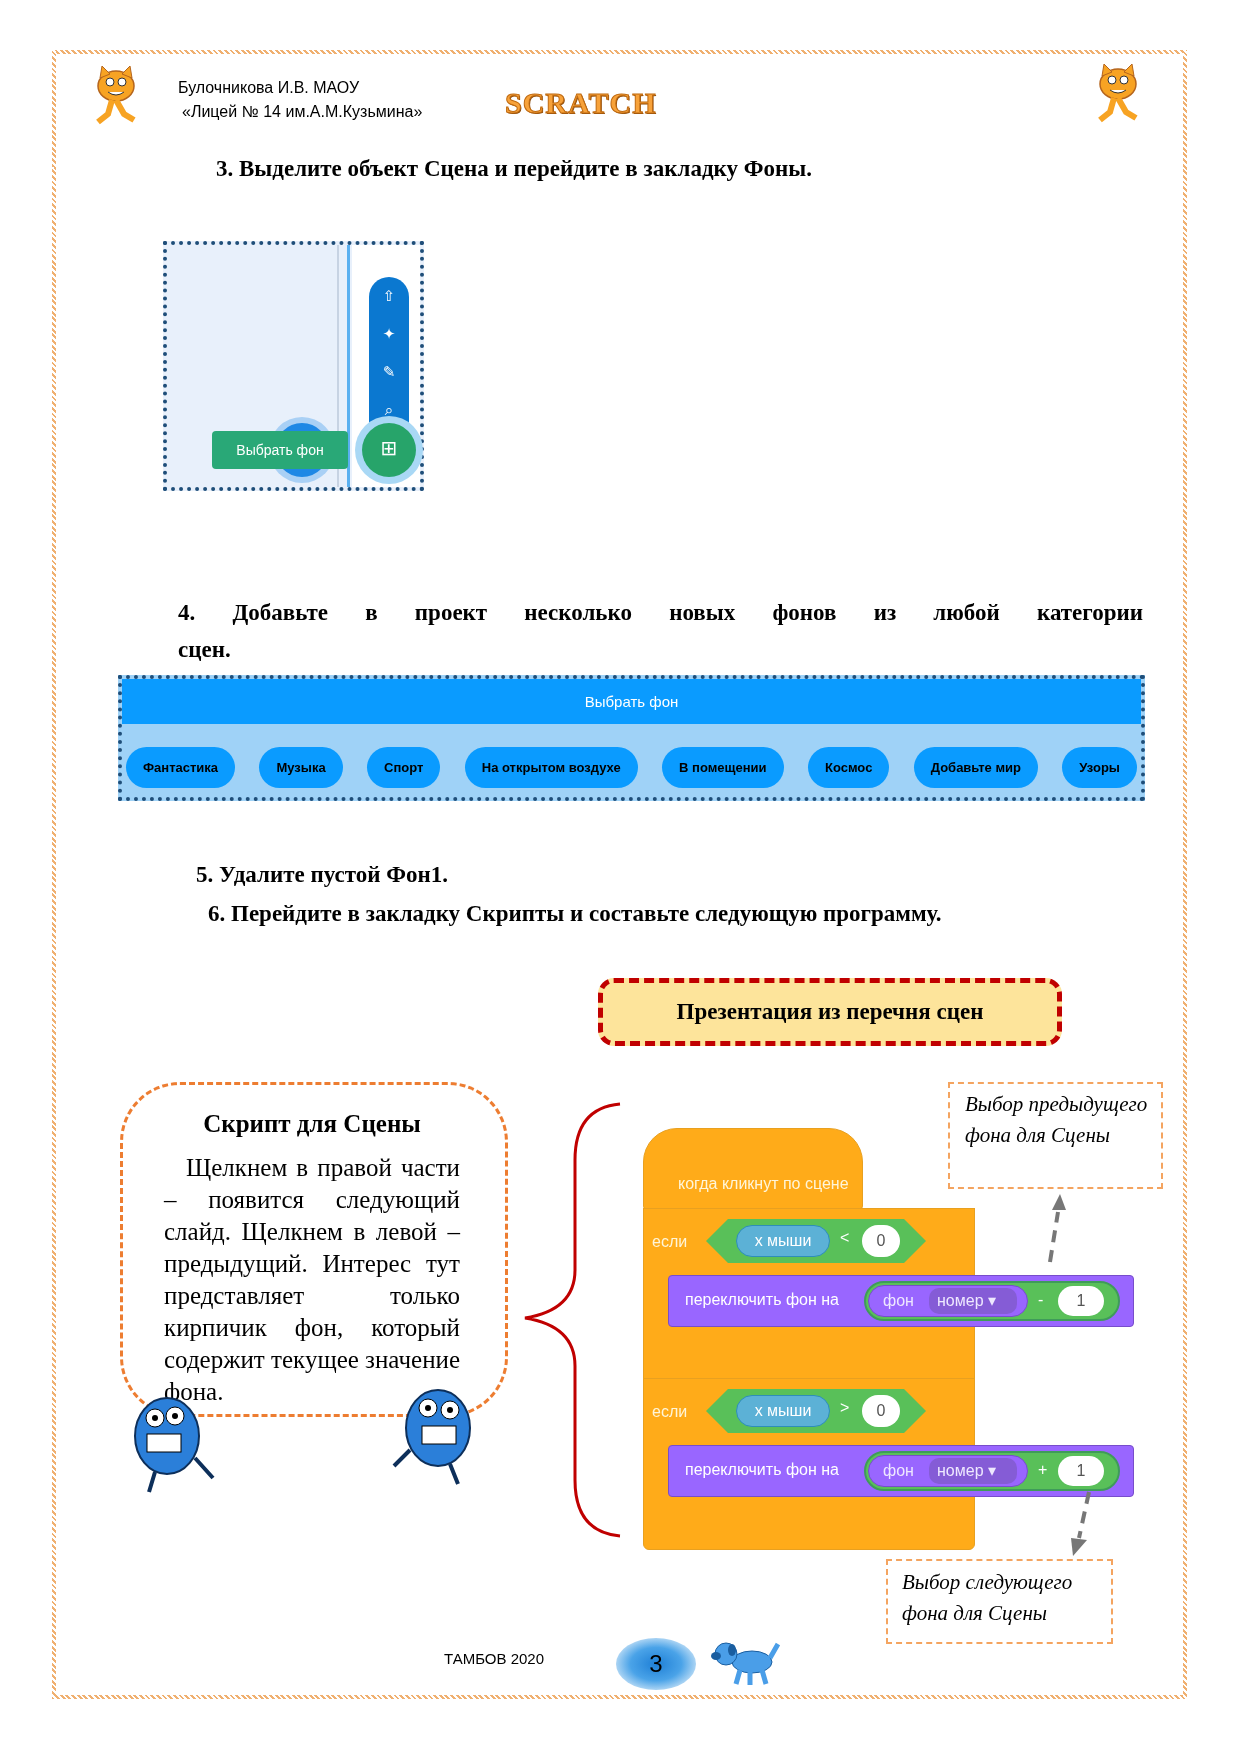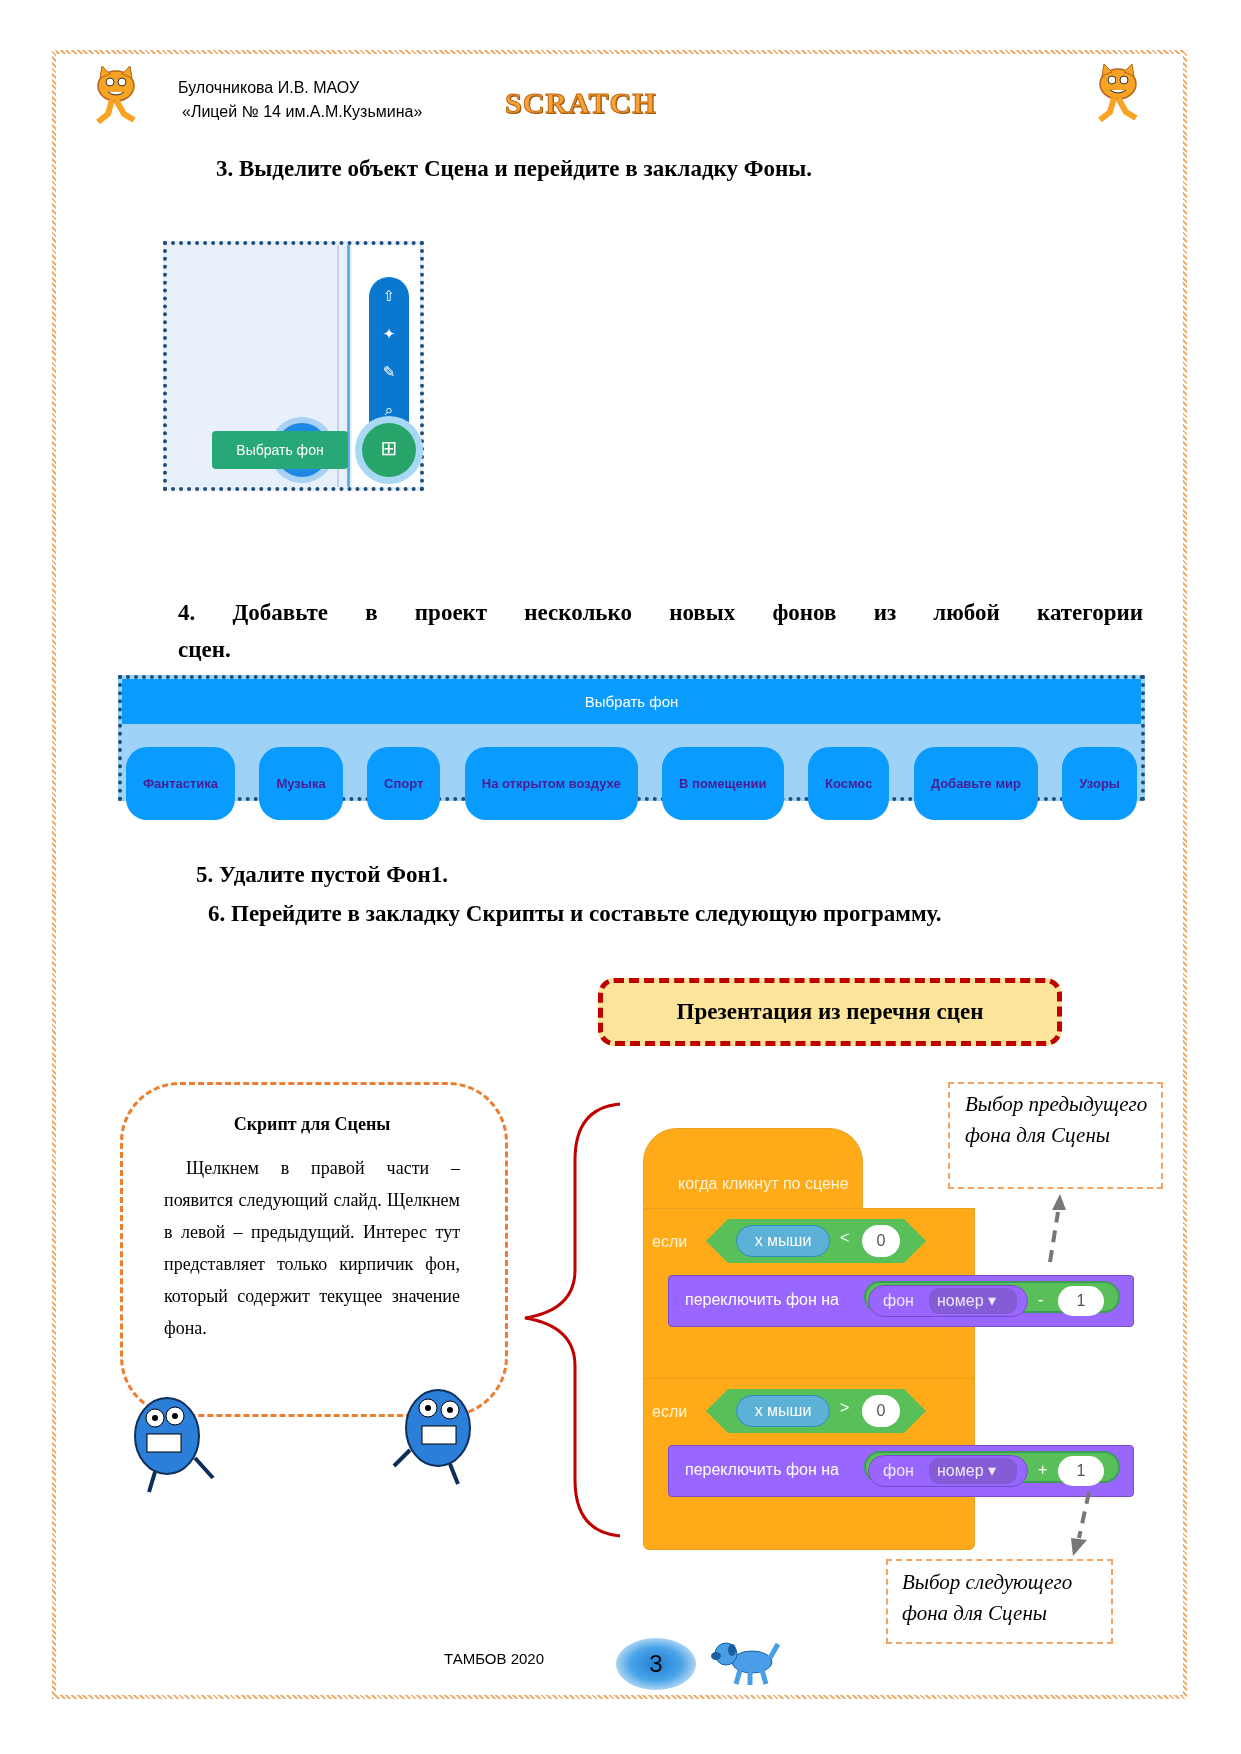--- a/index.html
+++ b/index.html
@@ -25,28 +25,28 @@
   .shot1 .tb-icon { position:absolute; left:0; width:40px; text-align:center; color:#fff; font-family:"DejaVu Sans", sans-serif; font-size:15px; }
   .shot1 .round-btn { position:absolute; left:195px; top:178px; width:54px; height:54px; border-radius:50%; background:#27a46a; box-shadow:0 0 0 7px #a9d8f5; }
   .shot1 .round-btn span { position:absolute; left:0; top:13px; width:54px; text-align:center; color:#fff; font-family:"DejaVu Sans", sans-serif; font-size:20px; }
   .shot1 .bg-circle { position:absolute; left:108px; top:178px; width:54px; height:54px; border-radius:50%; background:#1e88e5; box-shadow:0 0 0 6px #a9d0f5; }
   .shot1 .tooltip { position:absolute; left:45px; top:186px; width:136px; height:38px; background:#29a877; color:#fff; border-radius:4px; font-family:"Liberation Sans", sans-serif; font-size:14px; line-height:38px; text-align:center; }
 
   
   .catbar { position:absolute; left:118px; top:675px; width:1027px; height:126px; border:4px dotted #1f4e79; box-sizing:border-box; background:#9fd2f7; }
   .catbar .bar-head { height:45px; background:#0a9bff; color:#fff; font-family:"Liberation Sans", sans-serif; font-size:15px; line-height:45px; text-align:center; }
   .catbar .pills { position:absolute; left:4px; top:68px; right:4px; display:flex; justify-content:space-between; }
-  .pill { height:41px; padding:16px 17px; background:#0a9bff; color:#4c1d95; border-radius:21px; font-family:"Liberation Sans", sans-serif; font-weight:bold; font-size:13px; line-height:41px; white-space:nowrap; }
+  .pill { height:41px; padding:0 17px; background:#0a9bff; color:#000000; border-radius:21px; font-family:"Liberation Sans", sans-serif; font-weight:bold; font-size:13px; line-height:41px; white-space:nowrap; }
 
   
   .pres-title { position:absolute; left:598px; top:978px; width:464px; height:68px; background:#fde49b; border:5px dashed #c00000; border-radius:16px; box-sizing:border-box; font-weight:bold; font-size:23px; text-align:center; line-height:58px; }
 
   
   .desc-box { position:absolute; left:120px; top:1082px; width:388px; height:335px; border:3px dashed #ed7d31; border-radius:60px; box-sizing:border-box; }
-  .desc-text { position:absolute; left:152px; top:1108px; width:320px; font-size:18px; line-height:32px; text-align:justify; }
+  .desc-text { position:absolute; left:152px; top:1108px; width:320px; font-size:25px; line-height:32px; text-align:justify; }
   .desc-text .title { font-weight:bold; text-align:center; }
   .desc-text p { margin:12px; text-indent:22px; }
 
   .monster { position:absolute; }
 
   .brace { position:absolute; left:515px; top:1100px; }
 
   
   .sb { position:absolute; font-family:"Liberation Sans", sans-serif; color:#fff; font-size:16px; }
   .hat { left:643px; top:1128px; width:218px; height:80px; background:#ffab19; border-radius:34px 34px 4px 4px; border:1px solid #e8a020; }
@@ -55,21 +55,21 @@
   .if1 { top:1208px; height:170px; }
   .if2 { top:1378px; height:170px; border-radius:0 0 6px 6px; }
   .cblock .label-if { position:absolute; left:8px; top:24px; color:#fff5d9; }
   .cblock .label-then { position:absolute; left:296px; top:24px; color:#404040;margin-top:42px; }
   .cond { position:absolute; left:62px; top:10px; width:220px; height:44px; background:#59c059; clip-path:polygon(22px 0, calc(100% - 22px) 0, 100% 50%, calc(100% - 22px) 100%, 22px 100%, 0 50%); }
   .sensor { position:absolute; left:30px; top:6px; width:94px; height:32px; border-radius:16px; background:#5cb1d6; border:1px solid #2e8eb8; box-sizing:border-box; text-align:center; line-height:30px; color:#fff; }
   .op { position:absolute; left:134px; top:10px; color:#fff; }
   .num { position:absolute; left:156px; top:6px; width:38px; height:32px; border-radius:16px; background:#fff; color:#555; text-align:center; line-height:32px; }
   .looks { position:absolute; left:24px; top:66px; width:466px; height:52px; background:#9966ff; border:1px solid #774dcb; border-radius:4px; box-sizing:border-box; }
   .looks .lbl { position:absolute; left:16px; top:15px; color:#ffffff;text-align:right; }
-  .reporter { position:absolute; left:195px; top:5px; width:256px; height:32px; border-radius:20px; background:#59c059; border:2px solid #3f9b5a; box-sizing:border-box; }
+  .reporter { position:absolute; left:195px; top:5px; width:256px; height:40px; border-radius:20px; background:#59c059; border:2px solid #3f9b5a; box-sizing:border-box; }
   .costume { position:absolute; left:2px; top:2px; width:160px; height:32px; border-radius:16px; background:#9966ff; border:1px solid #774dcb; box-sizing:border-box; }
   .costume .fon { position:absolute; left:14px; top:6px; color:#eee8ff; }
   .costume .dd { position:absolute; left:60px; top:2px; width:88px; height:26px; background:#855cd6; border-radius:10px; color:#eee8ff; line-height:26px; text-indent:8px; }
   .reporter .mop { position:absolute; left:172px; top:8px; color:#fff; }
   .reporter .num2 { position:absolute; left:192px; top:3px; width:46px; height:30px; border-radius:15px; background:#fff; color:#555; text-align:center; line-height:30px; }
 
   .note { position:absolute; border:2px dashed #f4a460; box-sizing:border-box; font-style:italic; font-size:21px; line-height:31px; }
   .note1 { left:948px; top:1082px; width:215px; height:107px; padding:5px 0 0 15px; }
   .note2 { left:886px; top:1559px; width:227px; height:85px; padding:6px 0 0 14px; }
   .arrow { position:absolute; }

